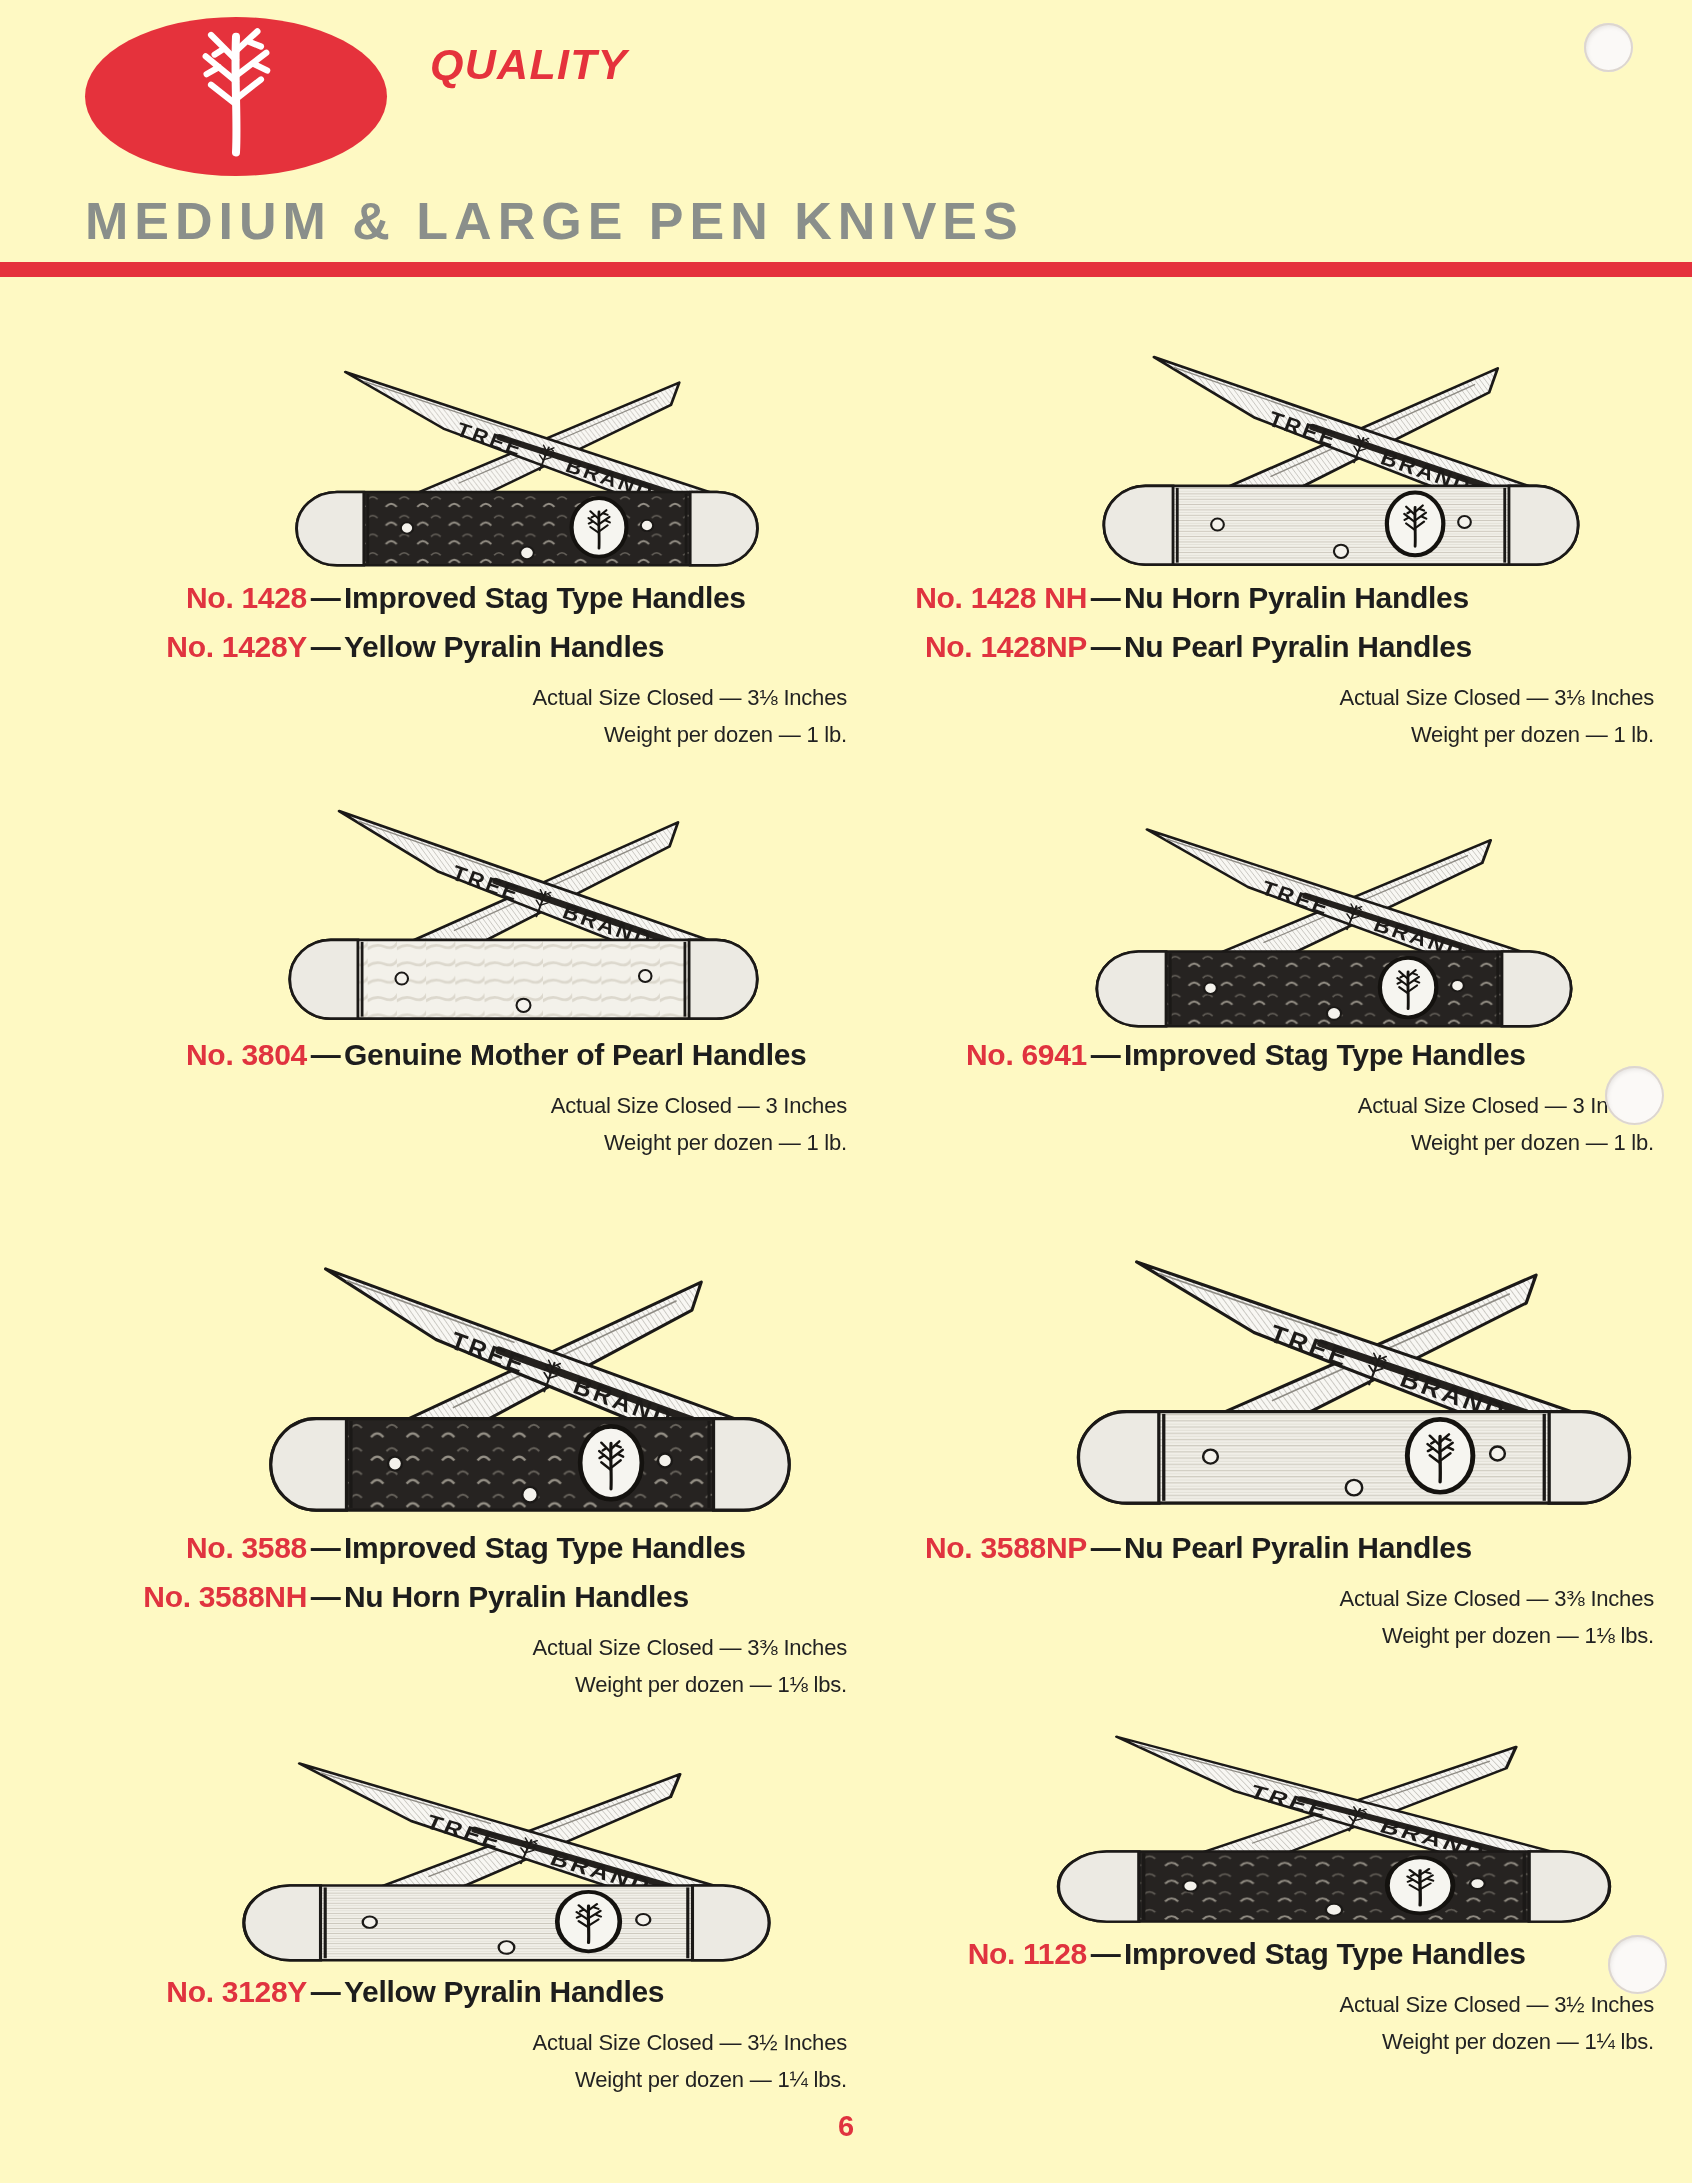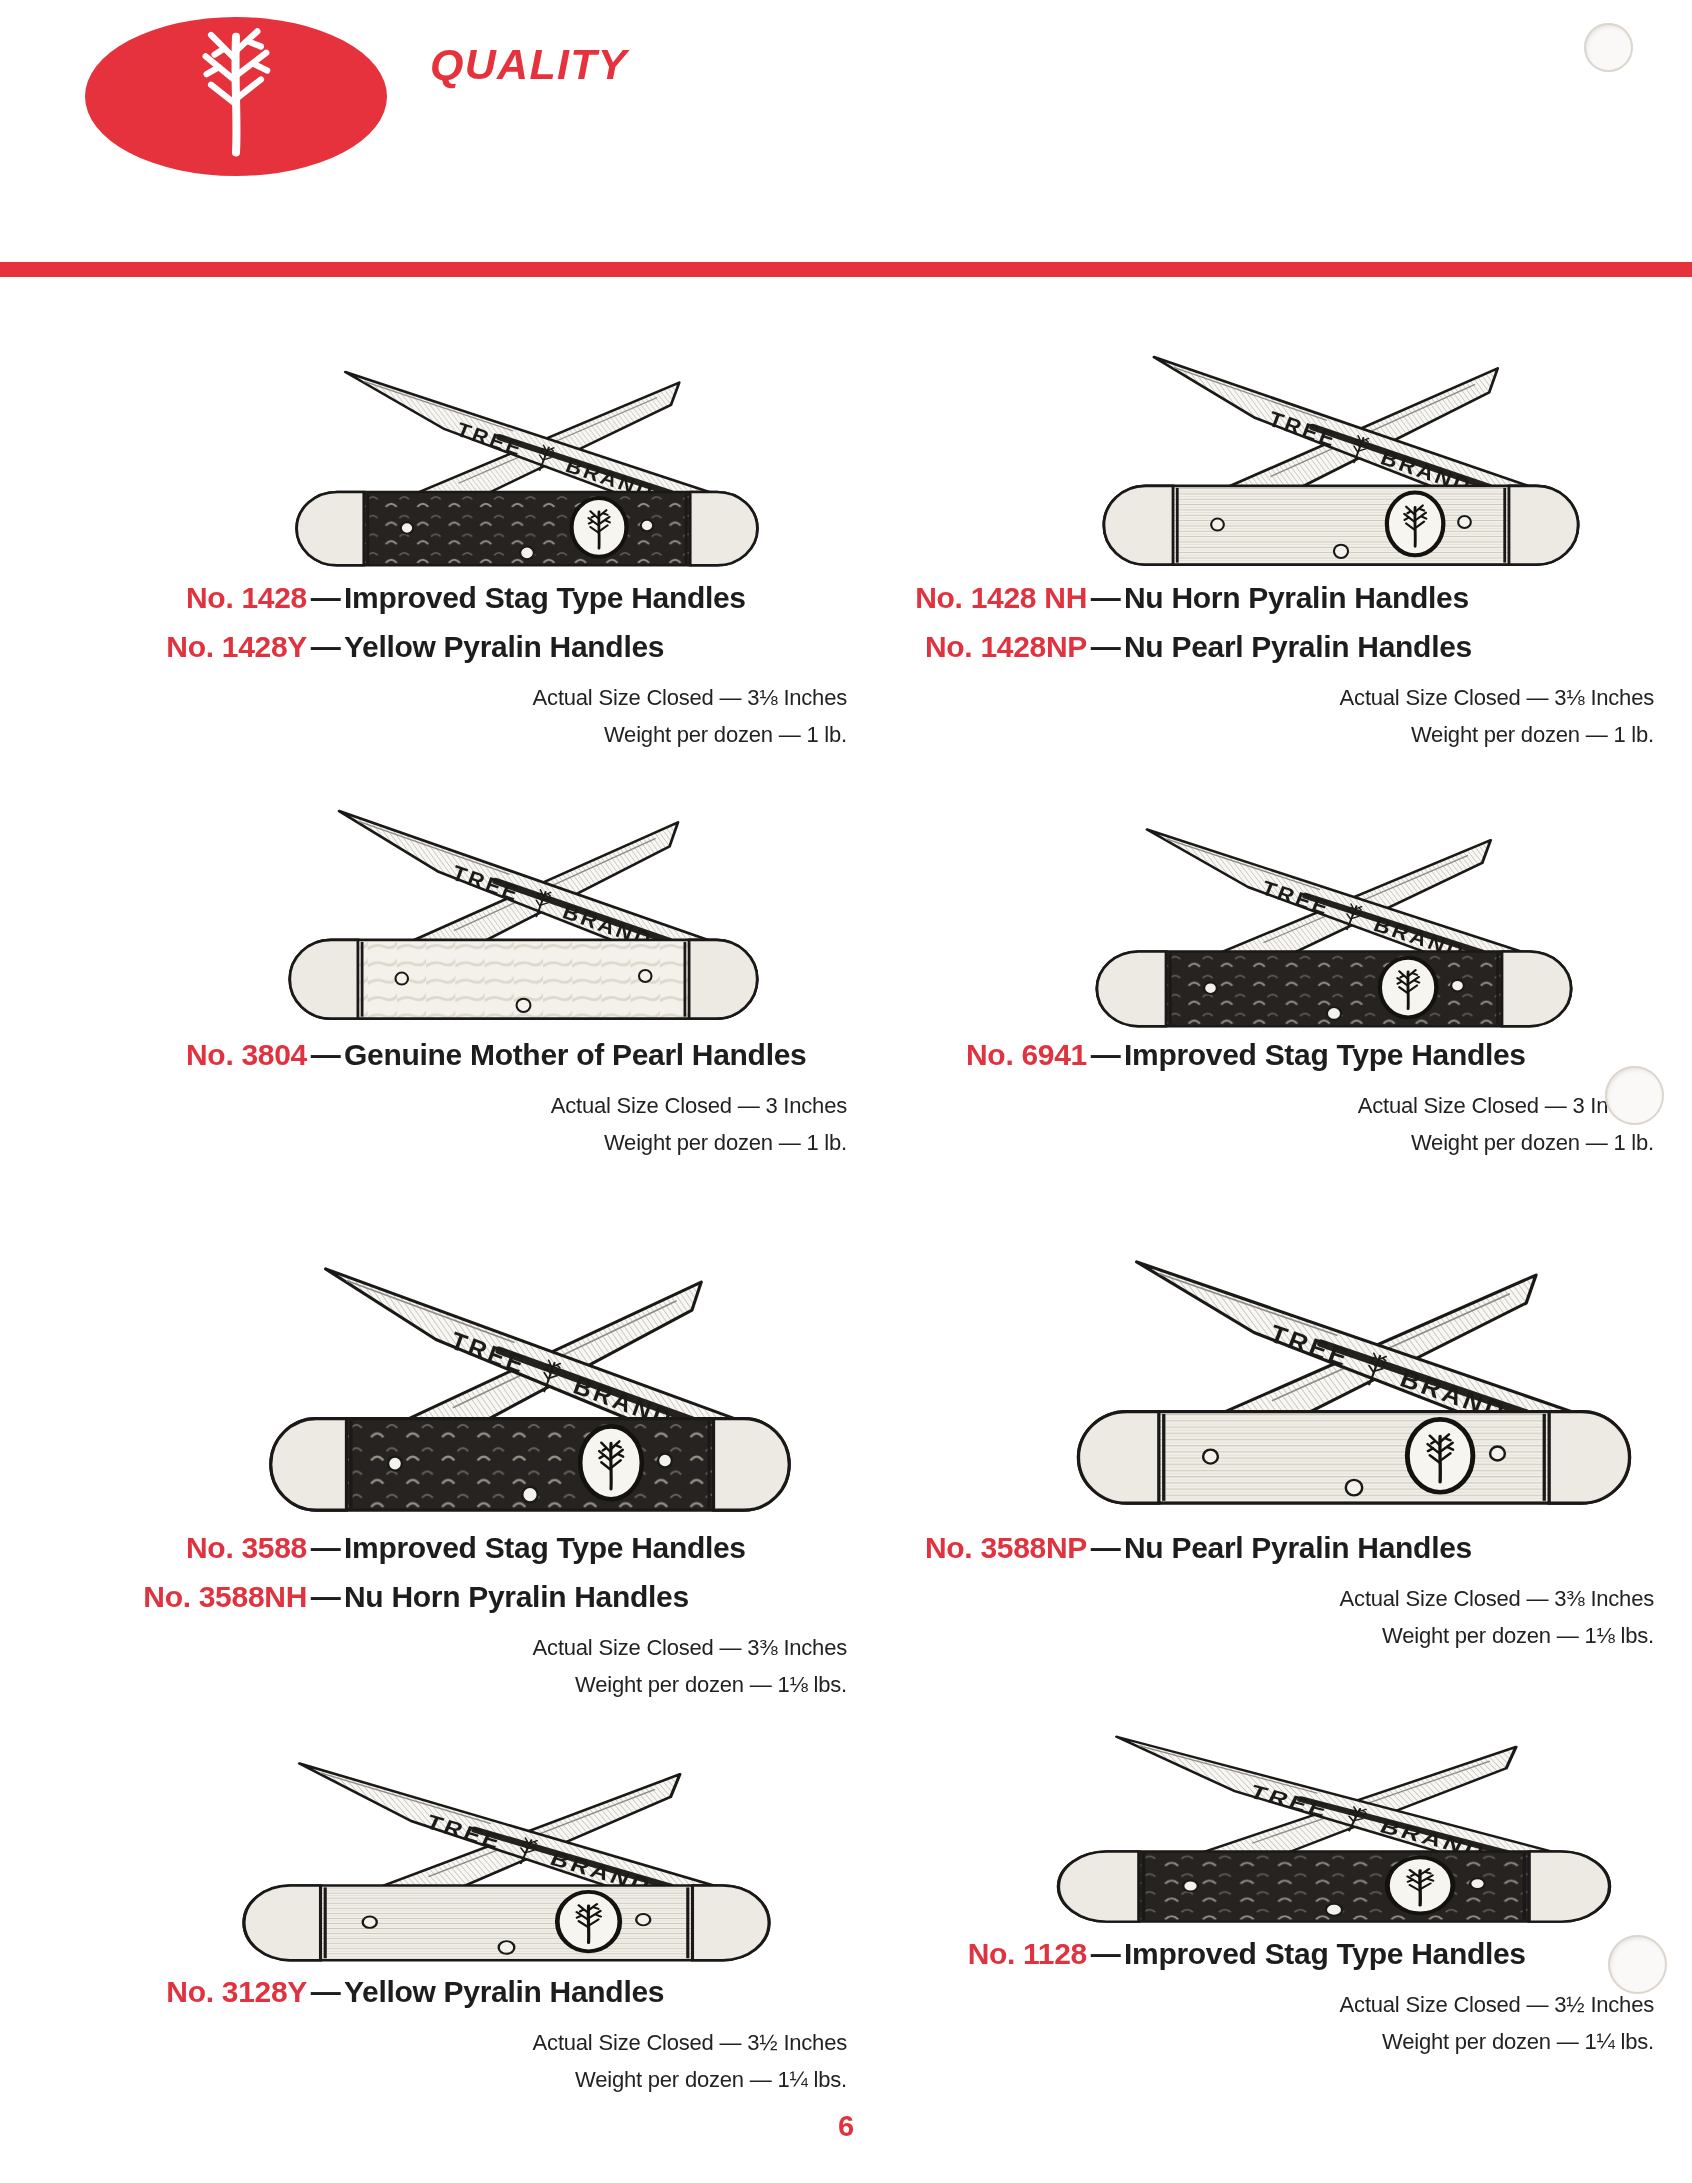--- a/index.html
+++ b/index.html
@@ -1,18 +1,18 @@
 <!DOCTYPE html>
 <html style="font-size:10.7px"><head>
 <meta charset="utf-8">
 <style>
   html,body{margin:0;padding:0;background:#d9d4cf;}
   .page{
     position:relative;width:1692px;height:2183px;overflow:hidden;
-    background:#ffffff;font-family:"Liberation Sans",sans-serif;
+    background:#fef9c3;font-family:"Liberation Sans",sans-serif;
   }
   
   .logo-oval{
     position:absolute;left:85px;top:17.3px;width:302px;height:159px;
     background:#e5323c;border-radius:50%;
   }
   .logo-oval svg{position:absolute;left:0;top:0;width:100%;height:100%;}
   .tagline{position:absolute;left:430px;top:41px;}
   .tag-quality{
     font-size:43px;font-weight:bold;font-style:italic;color:#e5323c;
@@ -152,20 +152,21 @@
 <div class="page">
 
   <div class="logo-oval">
     <svg viewBox="-100 -100 200 200">
       <use href="#tree-glyph" transform="translate(0,-8) scale(1.12)" color="#ffffff"></use>
     </svg>
   </div>
   <div class="tagline">
     <div class="tag-quality">QUALITY</div>
   </div>
+  <div class="headline">MEDIUM &amp; LARGE PEN KNIVES</div>
   <div class="red-bar"></div>
 
   <section class="product col-l c0">
     <svg class="knife k-dark" viewBox="0 0 700 370" preserveAspectRatio="none">
       <use href="#knife-dark"></use>
     </svg>
     <div class="pline">
       <span class="pno">No. 1428</span>
       <span class="pdash">—</span>
       <span class="pname">Improved Stag Type Handles</span>

